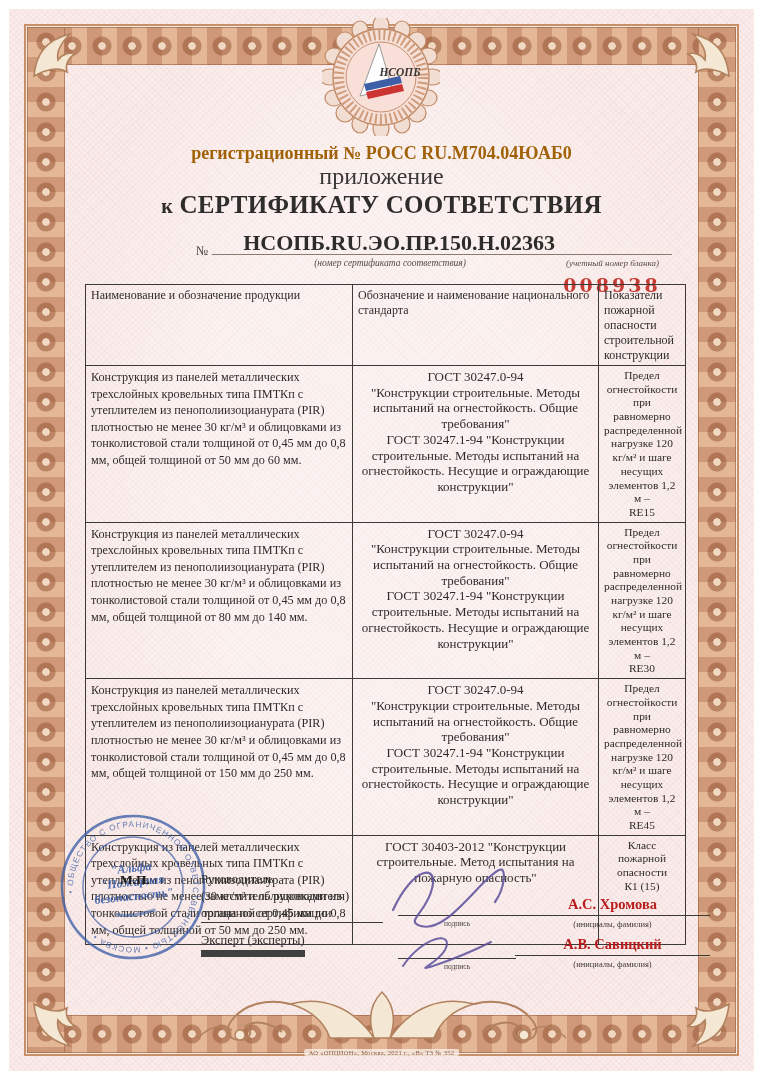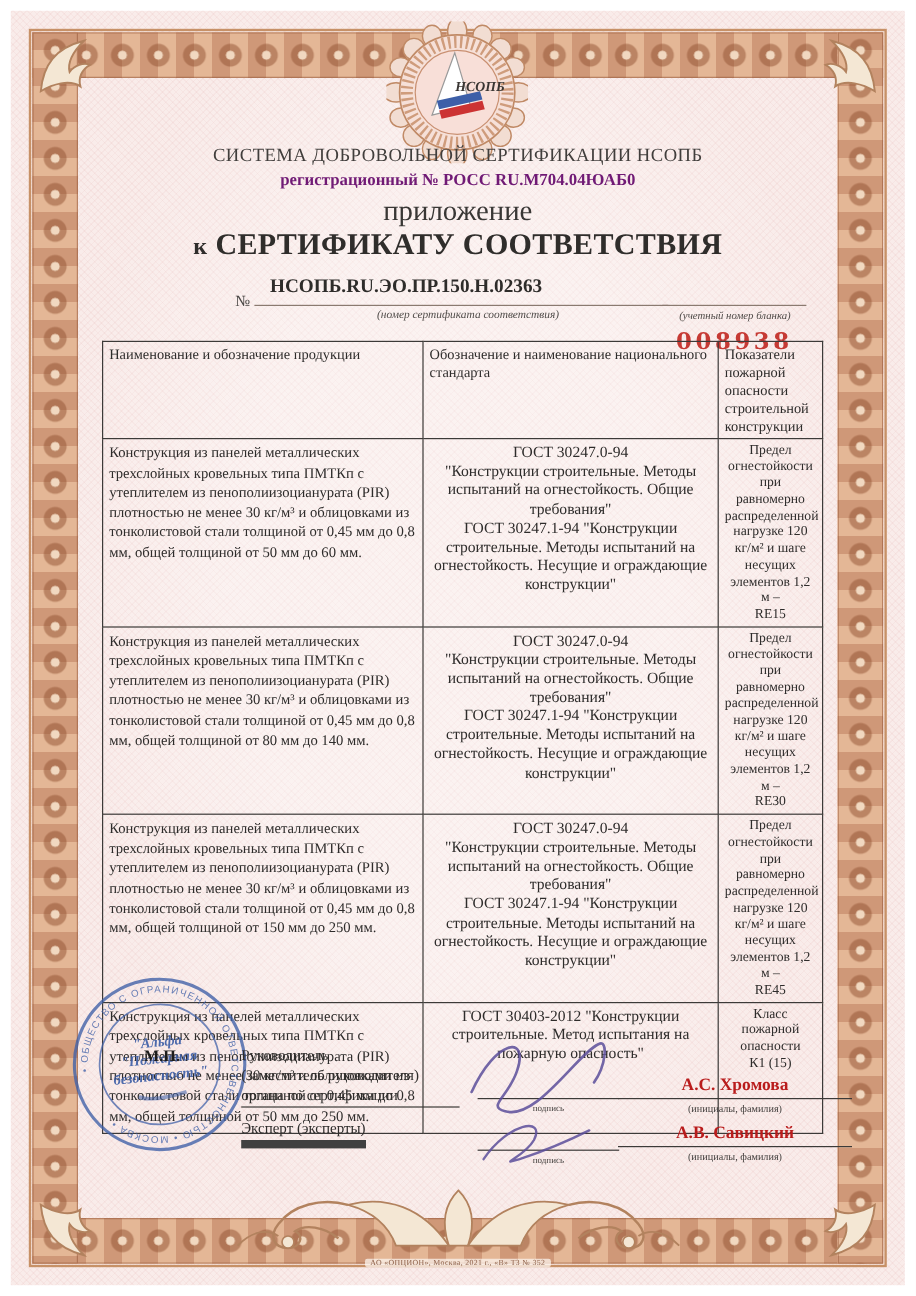--- a/index.html
+++ b/index.html
@@ -42,28 +42,28 @@
   .c-tr{right:28px;top:28px;transform:scaleX(-1);}
   .c-br{right:28px;bottom:28px;transform:scale(-1,-1);}
   .c-bl{left:28px;bottom:28px;transform:scaleY(-1);}
   .paper{position:absolute;inset:66px;
     background:radial-gradient(ellipse at 50% 45%, rgba(255,255,255,.35) 0 40%, rgba(255,255,255,0) 75%);}
   .bottom-orn{position:absolute;left:50%;transform:translateX(-50%);top:986px;width:440px;height:66px;}
 
   .logo{position:absolute;left:322px;top:18px;width:118px;height:118px;}
   .hline{position:absolute;left:70px;right:70px;text-align:center;}
   .sys-line{top:121px;font-size:15.5px;letter-spacing:.4px;color:#413e3c;}
-  .reg-line{top:143px;font-size:14px;font-weight:bold;color:#701a75;}
+  .reg-line{top:143px;font-size:18px;font-weight:bold;color:#a16207;}
   .title-small{top:163px;font-size:24px;color:#393735;}
   .title-main{top:191px;font-size:25px;font-weight:bold;color:#2f2d2b;letter-spacing:.3px;}
   .title-main .k{font-size:20px;font-weight:bold;}
 
   .numsign{position:absolute;left:196px;top:243px;font-size:13px;color:#4a4745;}
-  .certnum{position:absolute;left:225px;top:230px;width:330px;text-align:left;
-           font-size:16px;font-weight:bold;color:#2e2c2a;}
+  .certnum{position:absolute;left:225px;top:230px;width:330px;text-align:right;
+           font-size:22px;font-weight:bold;color:#2e2c2a;}
   .certnum-line{position:absolute;left:212px;top:254px;width:345px;border-bottom:1px solid #8a7a70;}
   .certnum-cap{position:absolute;left:225px;top:258px;width:330px;text-align:center;
                font-size:9.5px;font-style:italic;color:#4f4b48;}
   .blanknum{position:absolute;left:552px;top:229px;width:120px;text-align:center;
             font-size:19px;font-weight:bold;letter-spacing:3px;color:#c63a34;
             font-family:"DejaVu Serif","Liberation Serif",serif;margin-top:45px;}
   .blanknum-line{position:absolute;left:552px;top:254px;width:120px;border-bottom:1px solid #8a7a70;}
   .blanknum-cap{position:absolute;left:540px;top:258px;width:145px;text-align:center;
                 font-size:9px;font-style:italic;color:#4f4b48;}
 
@@ -170,21 +170,20 @@
       <circle cx="59" cy="59" r="35" fill="#f8dfd8" stroke="#c99072" stroke-width="1"></circle>
       <g>
         <polygon points="57,26 38,78 70,70" fill="#ffffff" stroke="#9a9a9a" stroke-width="1"></polygon>
         <polygon points="42,66 78,58 80,65 44,73" fill="#3d5fa8"></polygon>
         <polygon points="44,74 80,66 82,73 46,81" fill="#cc3333"></polygon>
       </g>
       <text x="78" y="58" text-anchor="middle" font-size="11.5" font-weight="bold" font-style="italic" fill="#3a3633" font-family="Liberation Serif, serif">НСОПБ</text>
     </svg>
   </div>
 
-  <div class="hline sys-line">СИСТЕМА ДОБРОВОЛЬНОЙ СЕРТИФИКАЦИИ НСОПБ</div>
   <div class="hline reg-line">регистрационный № РОСС RU.М704.04ЮАБ0</div>
   <div class="hline title-small">приложение</div>
   <div class="hline title-main"><span class="k">к</span> <span>СЕРТИФИКАТУ СООТВЕТСТВИЯ</span></div>
 
   <div class="numsign">№</div>
   <div class="certnum">НСОПБ.RU.ЭО.ПР.150.Н.02363</div>
   <div class="certnum-line"></div>
   <div class="certnum-cap">(номер сертификата соответствия)</div>
   <div class="blanknum">008938</div>
   <div class="blanknum-line"></div>

